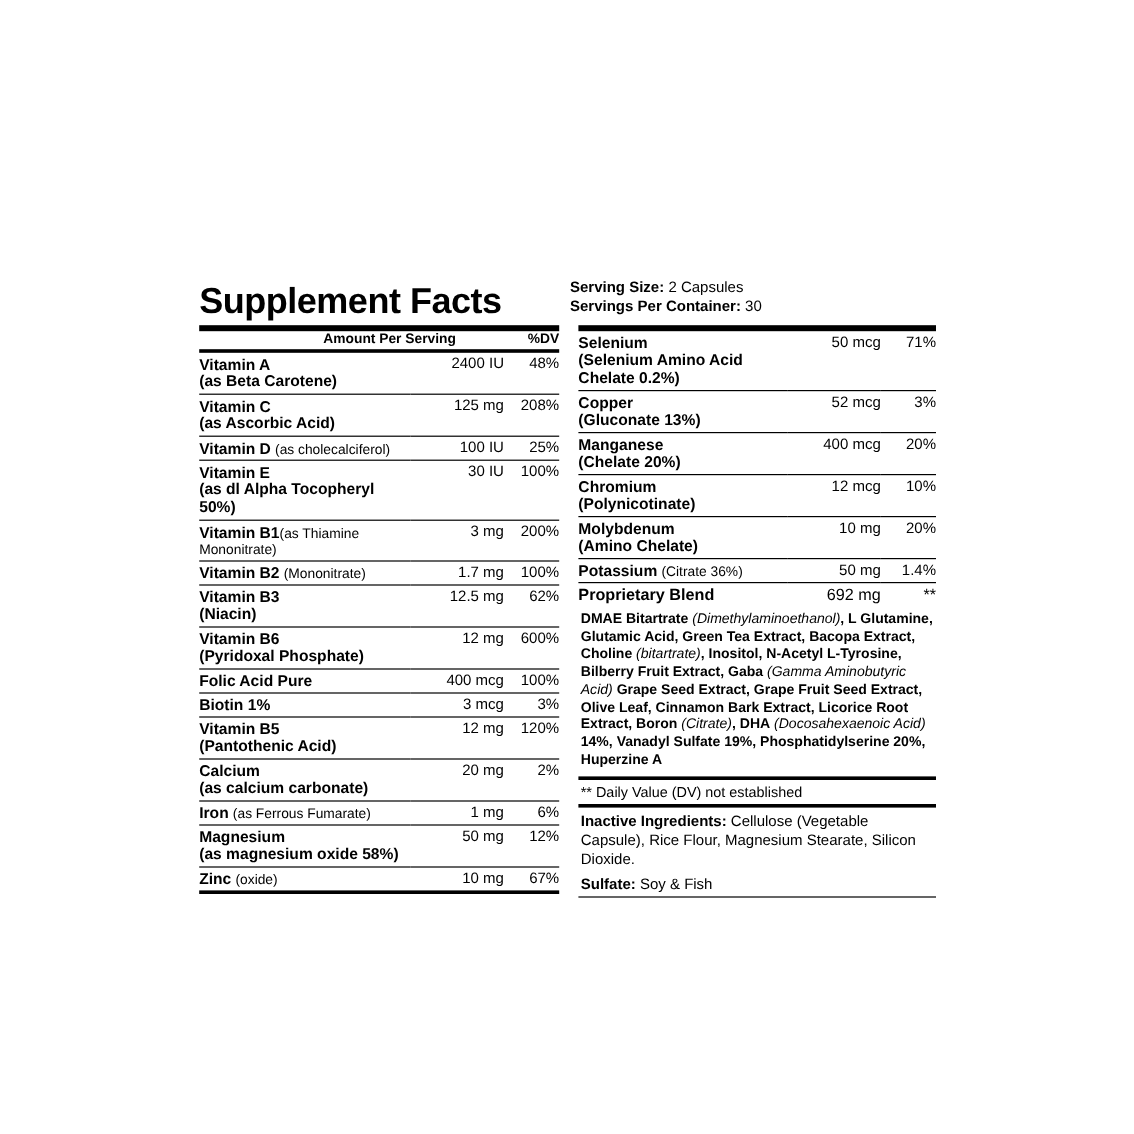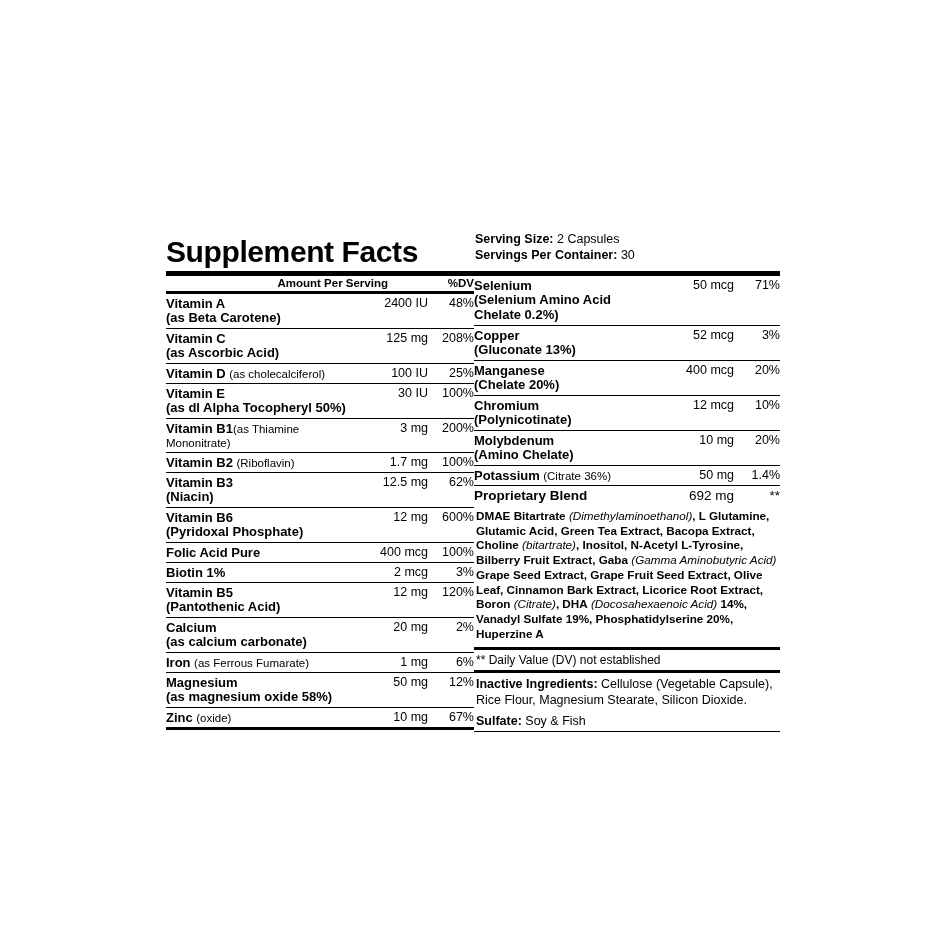--- a/index.html
+++ b/index.html
@@ -36,21 +36,21 @@
   }
   .serving-block {
     font-size: 12.5px;
     line-height: 1.25;
     padding-bottom: 8px;
     width: 305px;
   }
   .serving-block .lbl { font-weight: bold; margin-top: 28px; }
   .columns {
     display: flex;
-    gap: 0px;
+    gap: 16px;
     justify-content: flex-end;
   }
   .col-left { width: 308px; }
   .col-right { width: 306px; padding-left: 0px; }
 
   .rule-thick { border-top: 5px solid #000; }
   .rule-med { border-top: 3px solid #000; }
   .rule-thin { border-top: 1px solid #000; }
 
   table.nut {
@@ -154,42 +154,42 @@
             <td class="name"><span class="nm">Vitamin E</span><span class="sub-line">(as dl Alpha Tocopheryl 50%)</span></td>
             <td class="amt">30 IU</td>
             <td class="dv">100%</td>
           </tr>
           <tr>
             <td class="name"><span class="nm">Vitamin B1</span><span class="sub">(as Thiamine Mononitrate)</span></td>
             <td class="amt">3 mg</td>
             <td class="dv">200%</td>
           </tr>
           <tr>
-            <td class="name"><span class="nm">Vitamin B2</span> <span class="sub">(Riboflavin)</span></td>
+            <td class="name"><span class="nm">Vitamin B2</span> <span class="sub">(Mononitrate)</span></td>
             <td class="amt">1.7 mg</td>
             <td class="dv">100%</td>
           </tr>
           <tr>
             <td class="name"><span class="nm">Vitamin B3</span><span class="sub-line">(Niacin)</span></td>
             <td class="amt">12.5 mg</td>
             <td class="dv">62%</td>
           </tr>
           <tr>
             <td class="name"><span class="nm">Vitamin B6</span><span class="sub-line">(Pyridoxal Phosphate)</span></td>
             <td class="amt">12 mg</td>
             <td class="dv">600%</td>
           </tr>
           <tr>
             <td class="name"><span class="nm">Folic Acid Pure</span></td>
             <td class="amt">400 mcg</td>
             <td class="dv">100%</td>
           </tr>
           <tr>
             <td class="name"><span class="nm">Biotin 1%</span></td>
-            <td class="amt">2 mcg</td>
+            <td class="amt">3 mcg</td>
             <td class="dv">3%</td>
           </tr>
           <tr>
             <td class="name"><span class="nm">Vitamin B5</span><span class="sub-line">(Pantothenic Acid)</span></td>
             <td class="amt">12 mg</td>
             <td class="dv">120%</td>
           </tr>
           <tr>
             <td class="name"><span class="nm">Calcium</span><span class="sub-line">(as calcium carbonate)</span></td>
             <td class="amt">20 mg</td>

